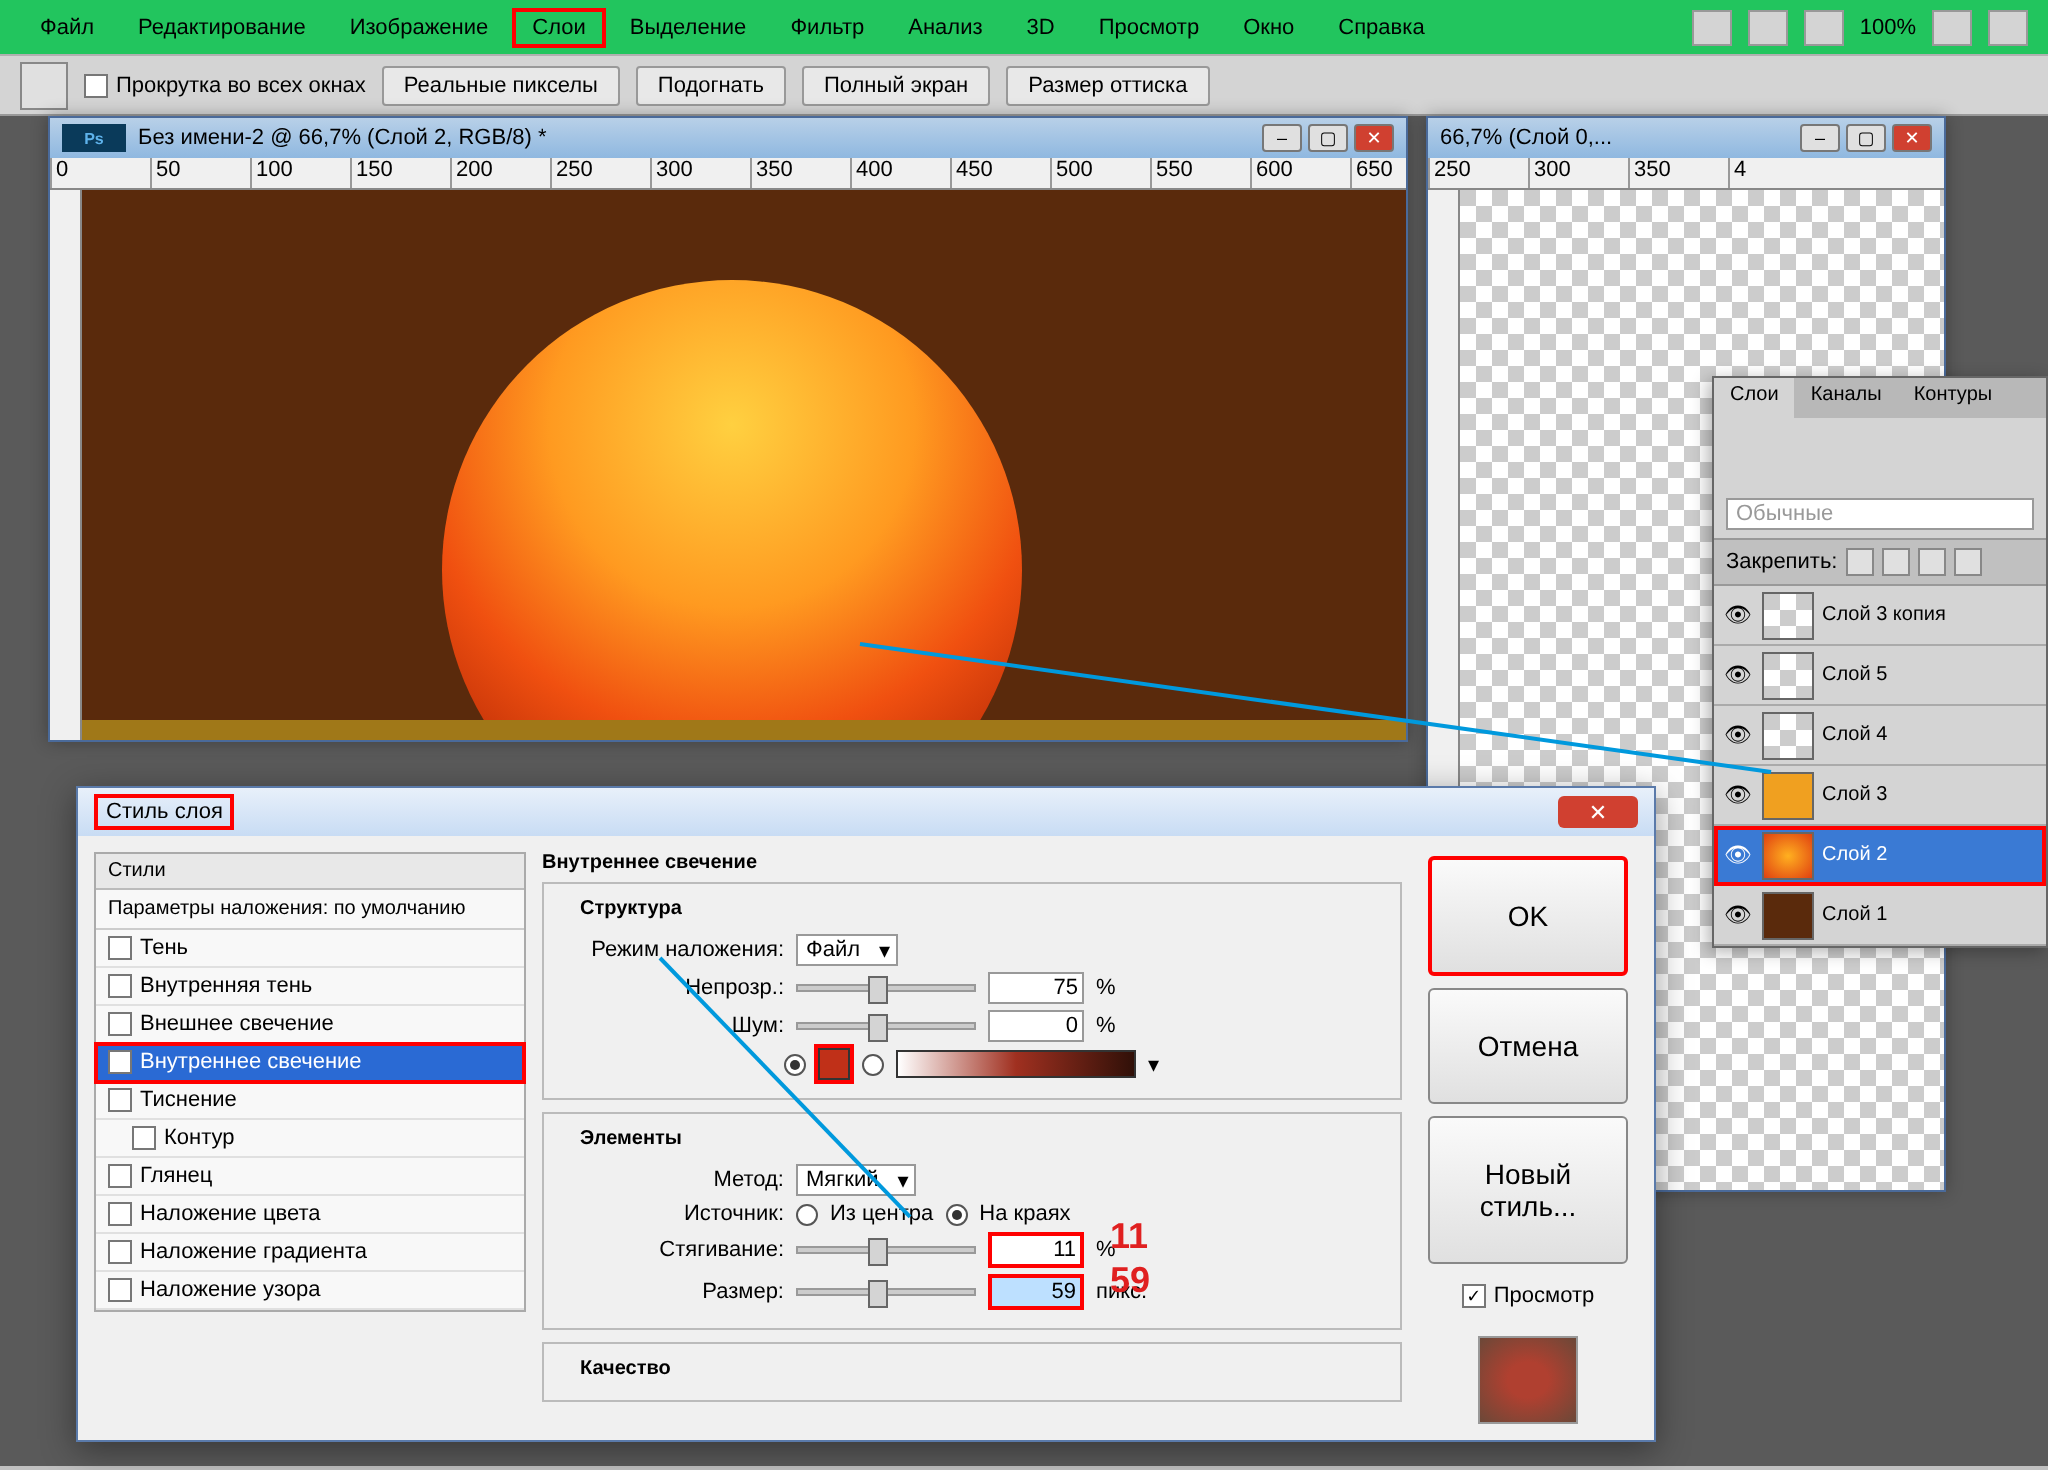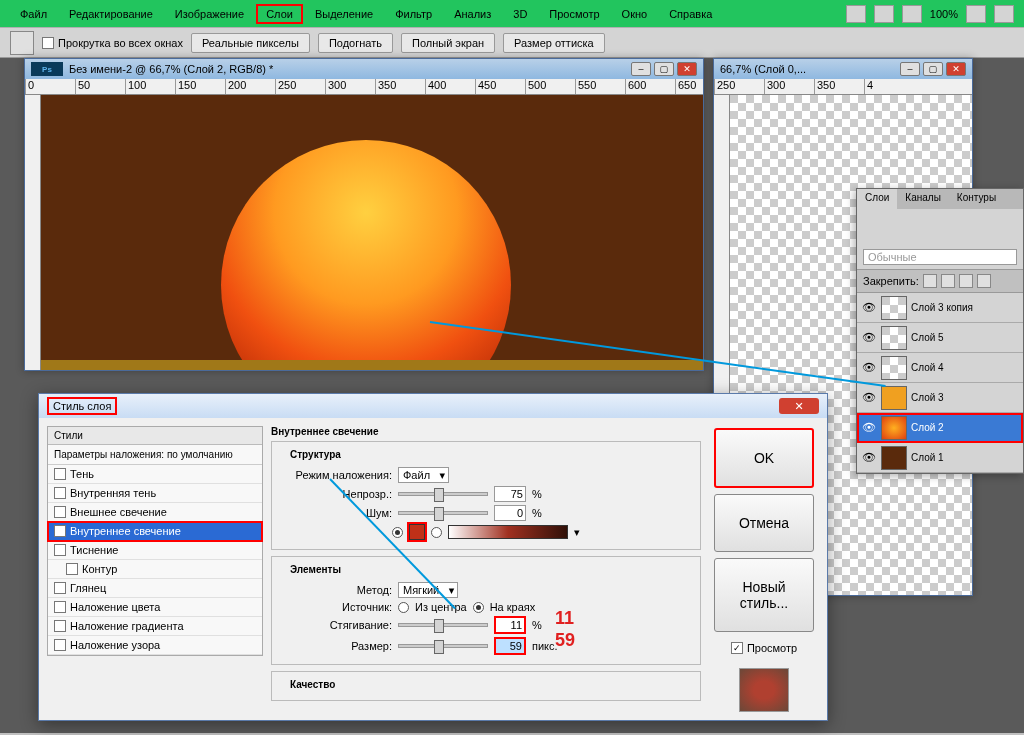--- a/index.html
+++ b/index.html
@@ -68,21 +68,21 @@
 .cb.checked::after { content:"✓"; font-size:9px; display:block; text-align:center;}
 
 .settings-col { flex:1; }
 .fieldset { border:1px solid #bbb; padding:6px 10px; margin-bottom:6px;}
 .fieldset-title { font-size:10px; font-weight:bold; margin:-12px 0 4px 4px; background:#f0f0f0; display:inline-block; padding:0 4px;}
 .section-title { font-size:10px; font-weight:bold; margin-bottom:4px;}
 .form-row { display:flex; align-items:center; gap:6px; margin:3px 0; font-size:10px;}
 .form-row label { width:110px; text-align:right;}
 .slider { flex:0 0 90px; height:4px; background:#ccc; border:1px solid #999; position:relative;}
 .slider::after { content:""; position:absolute; width:8px; height:12px; background:#d4d4d4; border:1px solid #666; top:-5px; left:40%;}
-.num-input { width:32px; border:1px solid #999; padding:1px 2px; background:#fff; text-align:right;}
+.num-input { width:48px; border:1px solid #999; padding:1px 2px; background:#fff; text-align:right;}
 .num-input.hl { border:2px solid red;}
 .select { border:1px solid #999; padding:1px 18px 1px 4px; background:#fff; position:relative;}
 .select::after{content:"▾"; position:absolute; right:3px;}
 .color-swatch { width:16px; height:16px; border:1px solid #333;}
 .color-swatch.hl { outline:2px solid red; }
 .gradient-bar { width:120px; height:14px; background:linear-gradient(to right,#fff,#a03020,#301008); border:1px solid #333;}
 .radio { width:11px; height:11px; border:1px solid #555; border-radius:50%; background:#fff; display:inline-flex; align-items:center;justify-content:center;}
 .radio.on::after{content:"";width:5px;height:5px;border-radius:50%;background:#333;}
 
 .btns-col { width:110px; display:flex; flex-direction:column; gap:6px; align-items:center; padding-top:2px;}

